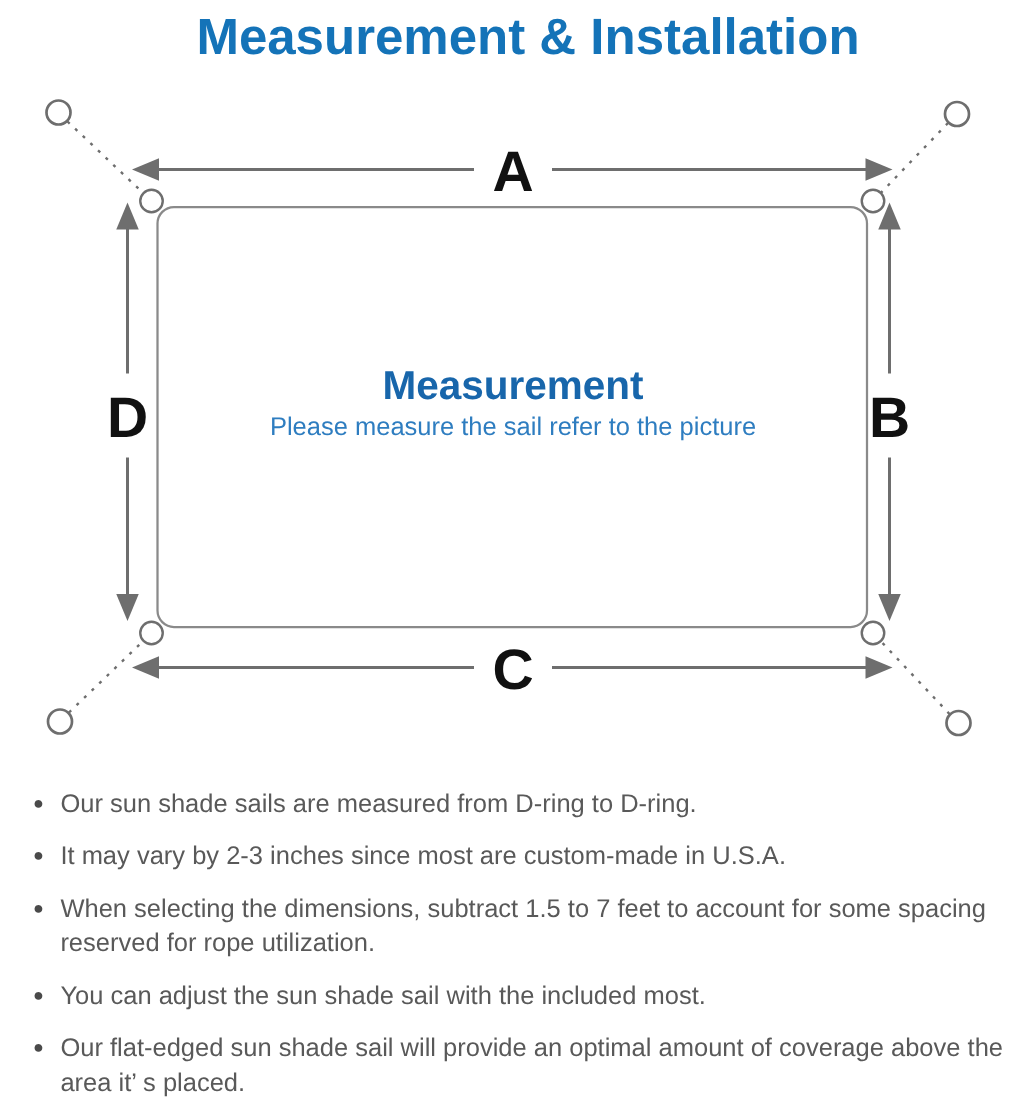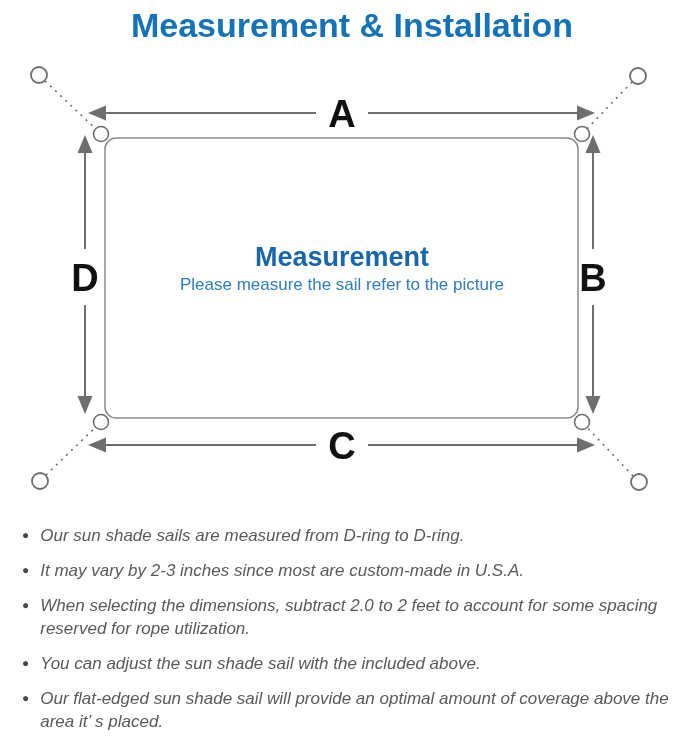--- a/index.html
+++ b/index.html
@@ -50,21 +50,21 @@
     font-size: 17px;
     line-height: 23px;
   }
   ul.notes .bullet {
     flex: 0 0 auto;
     font-size: 12px;
     line-height: 23px;
     margin-right: 11px;
     color: #4a4a4a;
   }
-  ul.notes .note-text { flex: 1 1 auto; font-style: italic; }
+  ul.notes .note-text { flex: 1 1 auto; }
 </style>
 </head>
 <body>
 
 <div class="page">
 
   <h1 class="page-title">Measurement &amp; Installation</h1>
 
   <svg class="diagram" viewBox="0 0 679 460">
 
@@ -131,25 +131,25 @@
     <li>
       <span class="bullet">●</span>
       <span class="note-text">Our sun shade sails are measured from D-ring to D-ring.</span>
     </li>
     <li>
       <span class="bullet">●</span>
       <span class="note-text">It may vary by 2-3 inches since most are custom-made in U.S.A.</span>
     </li>
     <li>
       <span class="bullet">●</span>
-      <span class="note-text">When selecting the dimensions, subtract 2.0 to 2 feet to account for some spacing reserved for rope utilization.</span>
+      <span class="note-text">When selecting the dimensions, subtract 1.5 to 7 feet to account for some spacing reserved for rope utilization.</span>
     </li>
     <li>
       <span class="bullet">●</span>
-      <span class="note-text">You can adjust the sun shade sail with the included above.</span>
+      <span class="note-text">You can adjust the sun shade sail with the included most.</span>
     </li>
     <li>
       <span class="bullet">●</span>
       <span class="note-text">Our flat-edged sun shade sail will provide an optimal amount of coverage above the area it’ s placed.</span>
     </li>
   </ul>
 
 </div>
 
 </body></html>

